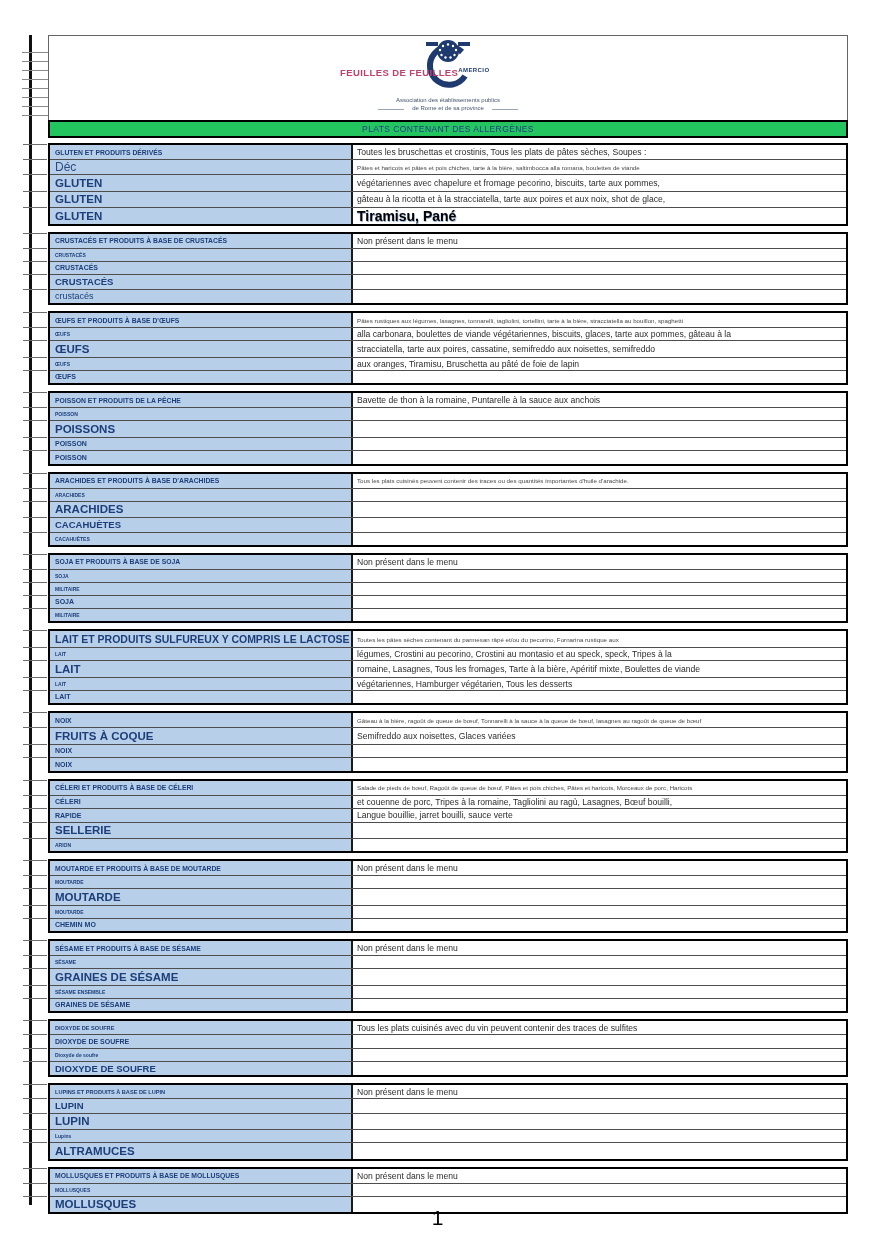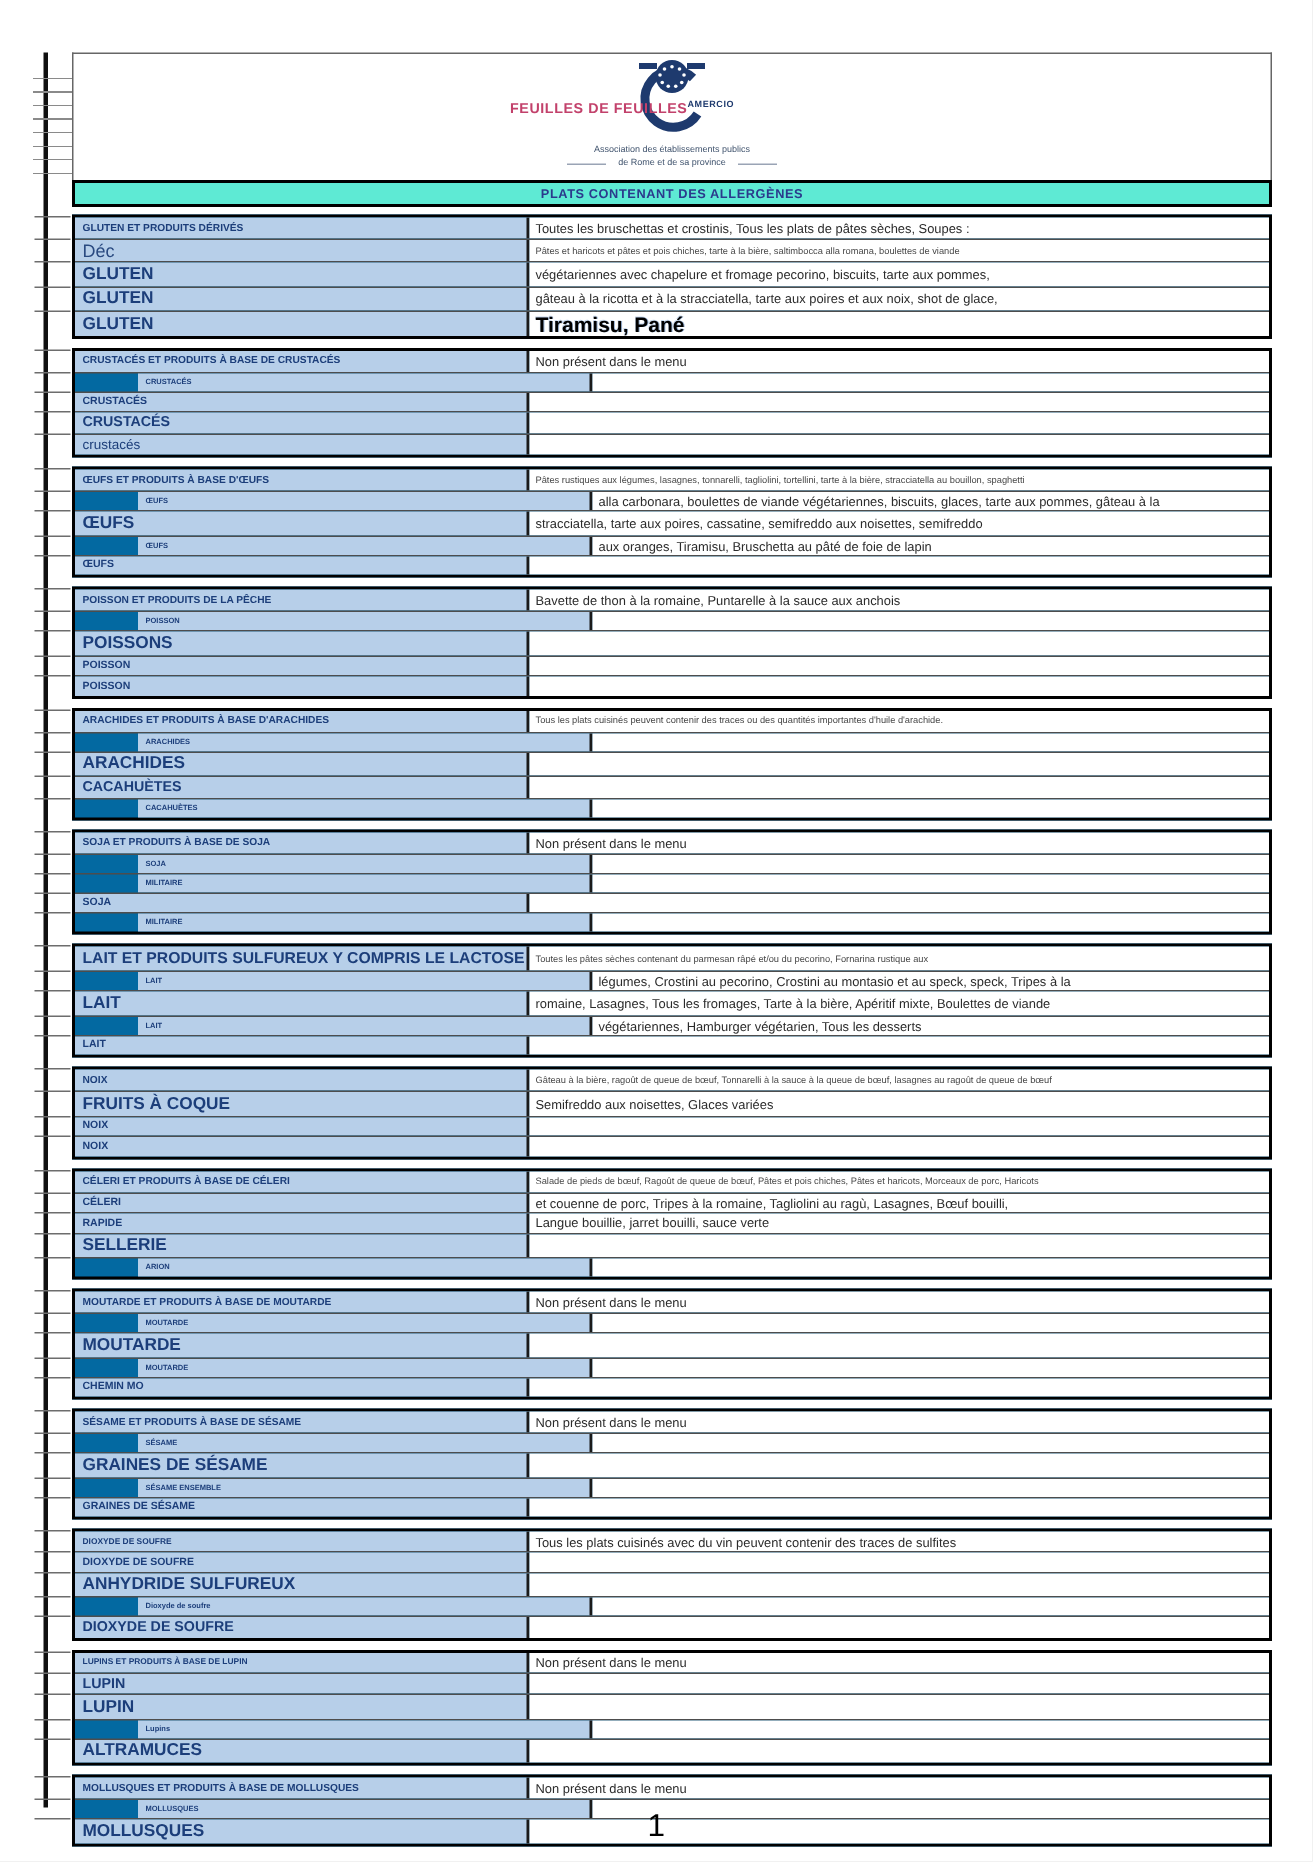--- a/index.html
+++ b/index.html
@@ -17,39 +17,39 @@
               display:flex;flex-direction:column;align-items:center;justify-content:flex-start;}
   .logo-art{position:relative;width:240px;height:58px;margin-top:2px;}
   .logo-svg{position:absolute;left:84px;top:0px;}
   .logo-title{position:absolute;left:12px;top:29px;font-size:9.5px;font-weight:700;letter-spacing:.4px;
               color:#c2416b;white-space:nowrap;}
   .logo-title sup{color:#1e3a6e;font-size:6px;font-weight:700;}
   .logo-sub{font-size:6px;color:#41546e;line-height:8px;text-align:center;}
   .logo-sub .dash{display:inline-block;width:26px;border-bottom:1px solid #9aa4b5;margin:0 8px;height:5px;}
 
   
-  .banner{height:14px;background:#5eead4;border:2px solid #000;display:flex;align-items:center;
-          justify-content:center;font-size:8.5px;font-weight:700;color:#2b3a8c;letter-spacing:.4px;text-align:center;}
+  .banner{height:14px;background:#22c55e;border:2px solid #000;display:flex;align-items:center;
+          justify-content:center;font-size:8.5px;font-weight:400;color:#2b3a8c;letter-spacing:.4px;text-align:center;}
 
   
   #sections{margin-top:5px;}
   .section{border:2px solid #000;margin-bottom:6px;background:#0369a1;}
   .row{display:flex;position:relative;}
   .row + .row{border-top:1px solid #4d4d4d;}
   .row::before{content:"";position:absolute;left:-27px;top:-1px;width:24px;border-top:1px solid #6d6d6d;}
   .lcell{width:303px;background:#b7cfe9;border-right:2px solid #1a1a1a;box-sizing:border-box;
          display:flex;align-items:center;padding-left:5px;overflow:hidden;}
   .rcell{flex:1;background:#fff;display:flex;align-items:center;padding-left:4px;overflow:hidden;white-space:nowrap;}
   .lcell span{color:#1c3e7a;white-space:nowrap;}
 
   
   .r-h  {height:14px;}  .r-h  .lcell span{font-size:6.8px;font-weight:700;}
   .r-hbig{height:16px;} .r-hbig .lcell span{font-size:10.5px;font-weight:700;}
   .r-htiny{height:13px;}.r-htiny .lcell span{font-size:5.6px;font-weight:700;}
-  .r-t  {height:12px;padding-left:42px;}  .r-t  .lcell span{font-size:5px;font-weight:600;}
+  .r-t  {height:12px;}  .r-t  .lcell span{font-size:5px;font-weight:600;}
   .r-s  {height:12.5px;}.r-s  .lcell span{font-size:7px;font-weight:600;}
   .r-p  {height:13.5px;}.r-p  .lcell span{font-size:9.5px;font-weight:700;}
   .r-pn {height:13.5px;}.r-pn .lcell span{font-size:9px;font-weight:400;}
   .r-m  {height:15.5px;}.r-m  .lcell span{font-size:11.5px;font-weight:700;}
   .r-d  {height:14px;}  .r-d  .lcell span{font-size:12px;font-weight:400;color:#2a4a80;}
 
   
   .rs-n{font-size:8.6px;color:#2b2b2b;}
   .rs-s{font-size:6.2px;color:#474747;}
   .rs-b{font-size:14px;font-weight:800;color:#000;text-shadow:.6px .6px 0 #9fb8d8, -0.4px -0.4px 0 #c9d9ec;}
@@ -453,26 +453,20 @@
               <span>DIOXYDE DE SOUFRE</span>
             </div>
             <div class="rcell rs-n">Tous les plats cuisinés avec du vin peuvent contenir des traces de sulfites</div>
           </div>
           <div class="row r-s">
             <div class="lcell">
               <span>DIOXYDE DE SOUFRE</span>
             </div>
             <div class="rcell rs-n"></div>
           </div>
-          <div class="row r-m">
-            <div class="lcell">
-              <span>ANHYDRIDE SULFUREUX</span>
-            </div>
-            <div class="rcell rs-n"></div>
-          </div>
           <div class="row r-t">
             <div class="lcell">
               <span>Dioxyde de soufre</span>
             </div>
             <div class="rcell rs-n"></div>
           </div>
           <div class="row r-p">
             <div class="lcell">
               <span>DIOXYDE DE SOUFRE</span>
             </div>

